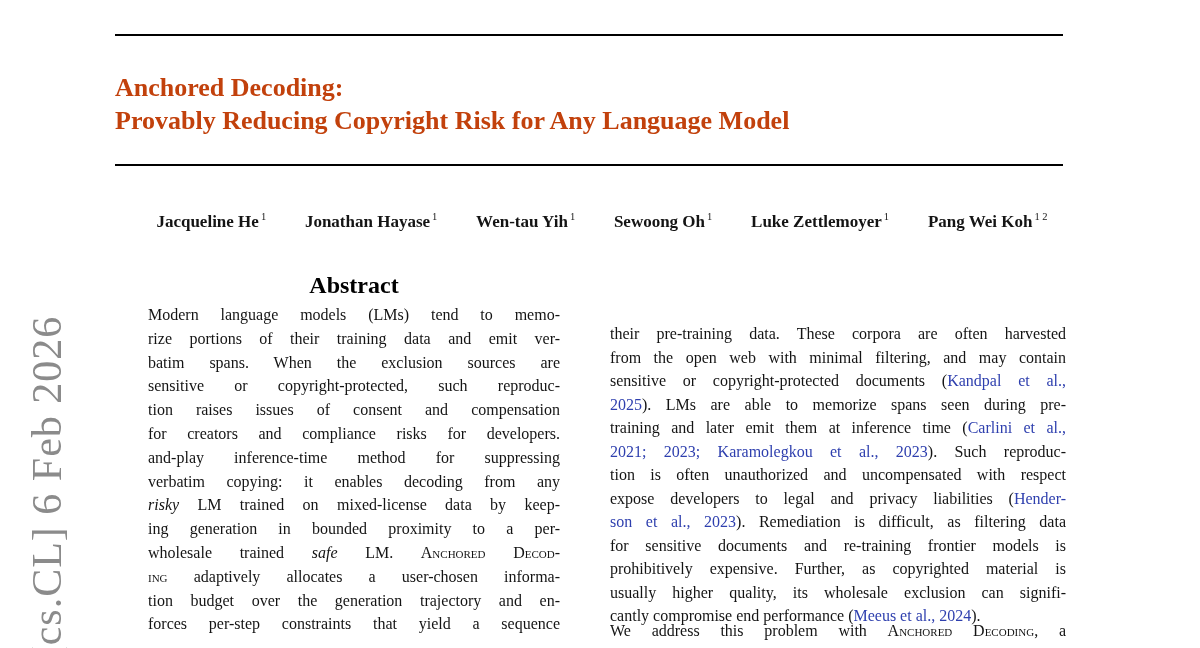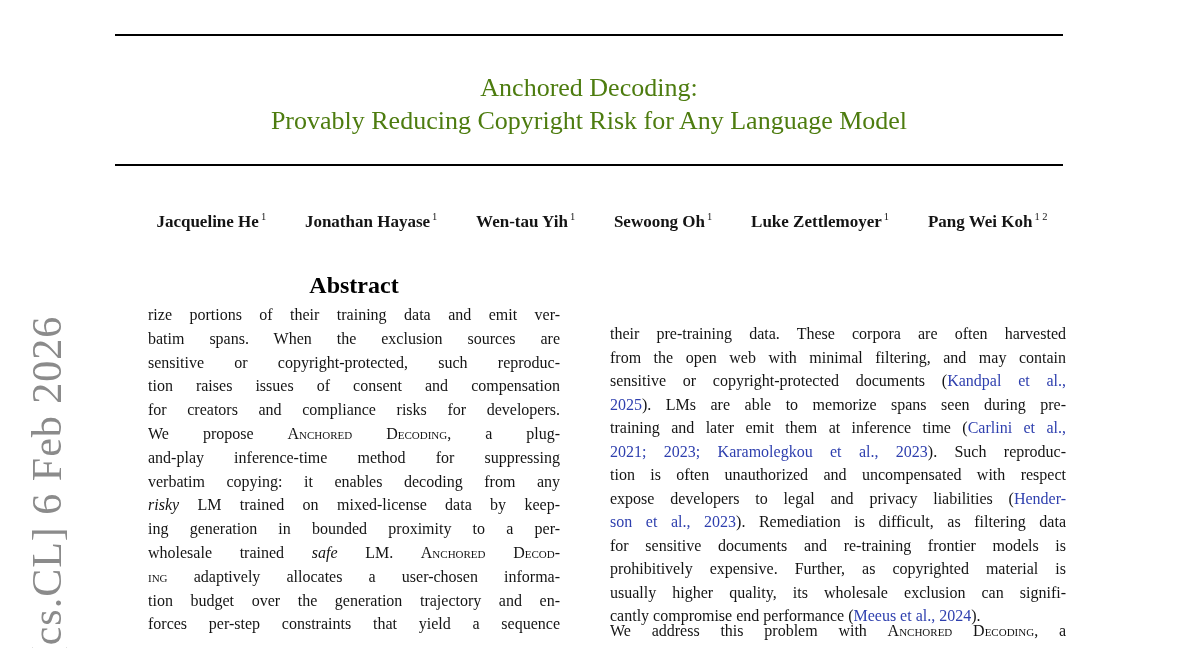--- a/index.html
+++ b/index.html
@@ -19,24 +19,24 @@
   .rule{
     position:absolute;
     left:115px;width:948px;height:2px;
     background:#000;
   }
   .rule-top{top:34px;}
   .rule-bottom{top:164px;}
   .title-block{
     position:absolute;
     left:115px;top:71px;width:948px;
-    text-align:center;
-    font-weight:normal;
+    text-align:left;
+    font-weight:bold;
     font-size:26px;line-height:33px;
-    color:#4d7c0f;
+    color:#c2410c;
   }
   .authors{
     position:absolute;
     left:115px;top:206px;width:948px;
     font-size:17px;line-height:22px;
   }
   .authors .ln{text-align:center;white-space:pre;}
   .abstract-heading{
     position:absolute;
     left:148px;top:272px;width:412px;
@@ -98,26 +98,26 @@
 
   <div class="rule rule-bottom"></div>
 
   <div class="authors">
       <div class="ln"><span class="b">Jacqueline He</span><span class="sup">1</span><span>   </span><span class="b">Jonathan Hayase</span><span class="sup">1</span><span>   </span><span class="b">Wen-tau Yih</span><span class="sup">1</span><span>   </span><span class="b">Sewoong Oh</span><span class="sup">1</span><span>   </span><span class="b">Luke Zettlemoyer</span><span class="sup">1</span><span>   </span><span class="b">Pang Wei Koh</span><span class="sup">1 2</span></div>
     </div>
 
   <div class="abstract-heading">Abstract</div>
 
   <div class="abs-body">
+      <div class="ln jl"><span>Modern language models (LMs) tend to memo-</span></div>
       <div class="ln jl"><span>rize portions of their training data and emit ver-</span></div>
       <div class="ln jl"><span>batim spans.  When the exclusion sources are</span></div>
       <div class="ln jl"><span>sensitive or copyright-protected, such reproduc-</span></div>
       <div class="ln jl"><span>tion raises issues of consent and compensation</span></div>
       <div class="ln jl"><span>for creators and compliance risks for developers.</span></div>
-      <div class="ln jl"><span>We propose </span><span class="sc">Anchored Decoding</span><span>, a plug-</span></div>
       <div class="ln jl"><span>and-play inference-time method for suppressing</span></div>
       <div class="ln jl"><span>verbatim copying:  it enables decoding from any</span></div>
       <div class="ln jl"><span class="it">risky</span><span> LM trained on mixed-license data by keep-</span></div>
       <div class="ln jl"><span>ing generation in bounded proximity to a per-</span></div>
       <div class="ln jl"><span>wholesale trained </span><span class="it">safe</span><span> LM. </span><span class="sc">Anchored Decod-</span></div>
       <div class="ln jl"><span class="sc">ing</span><span> adaptively allocates a user-chosen informa-</span></div>
       <div class="ln jl"><span>tion budget over the generation trajectory and en-</span></div>
       <div class="ln jl"><span>forces per-step constraints that yield a sequence</span></div>
     </div>
 

